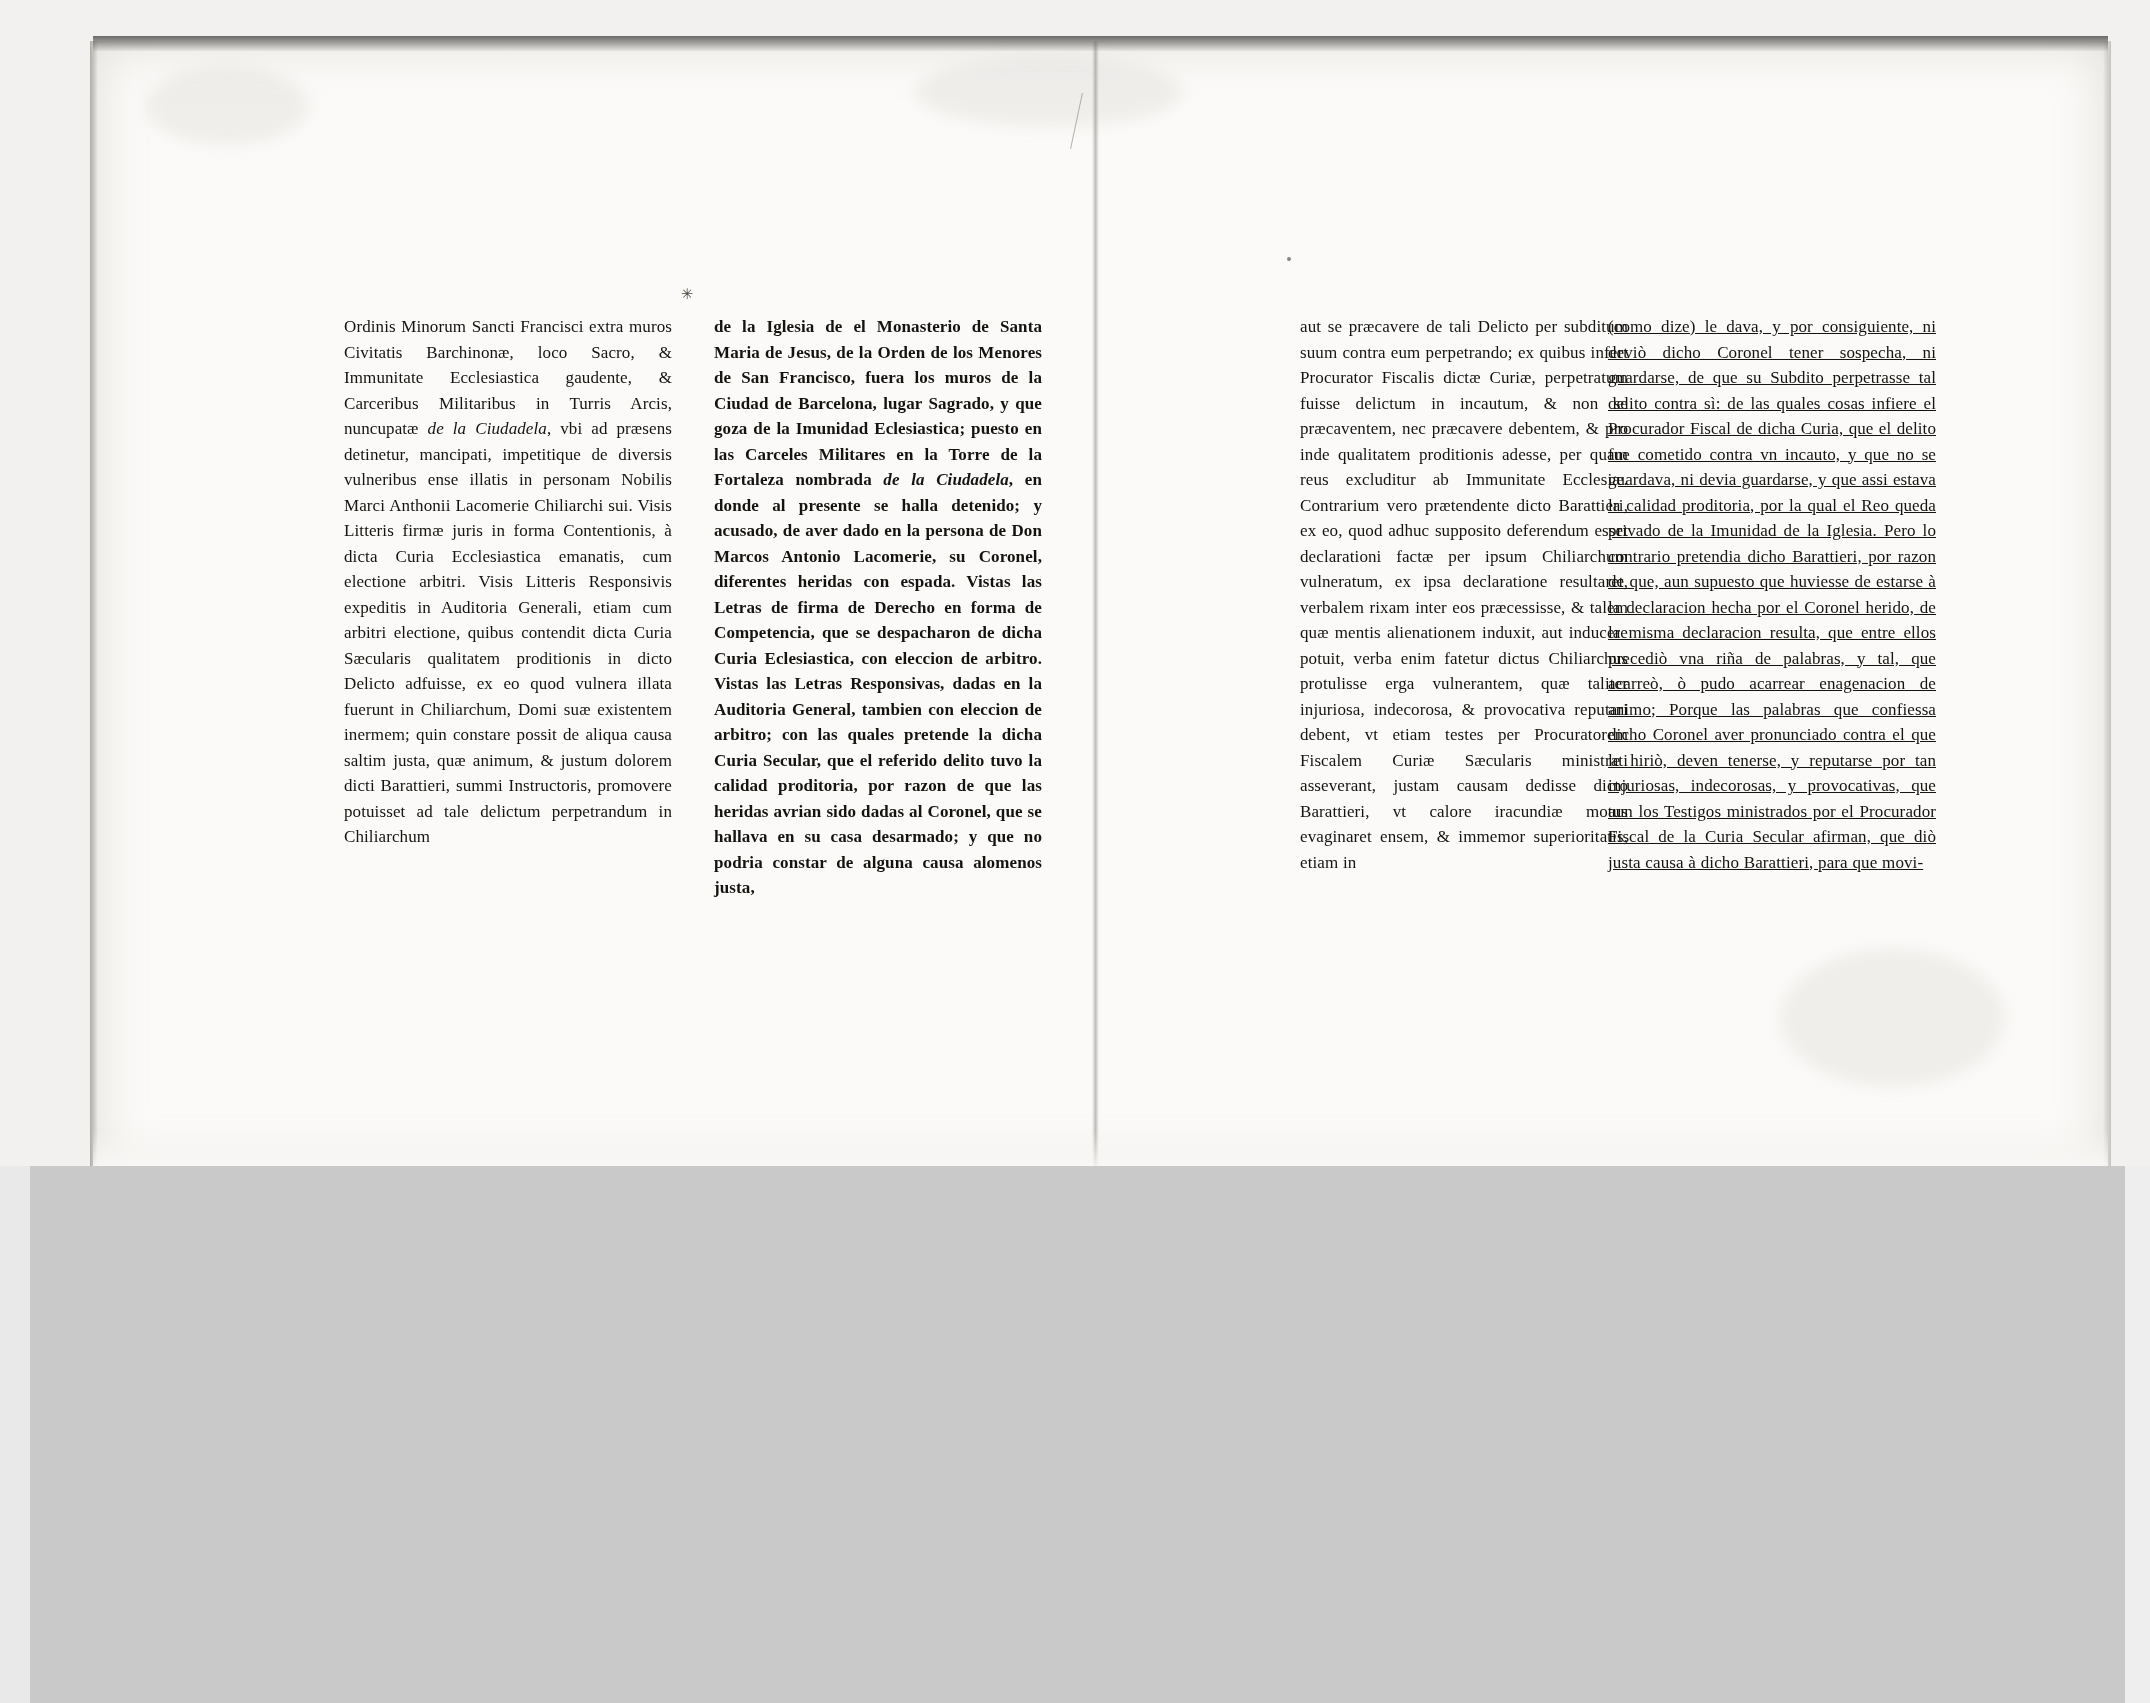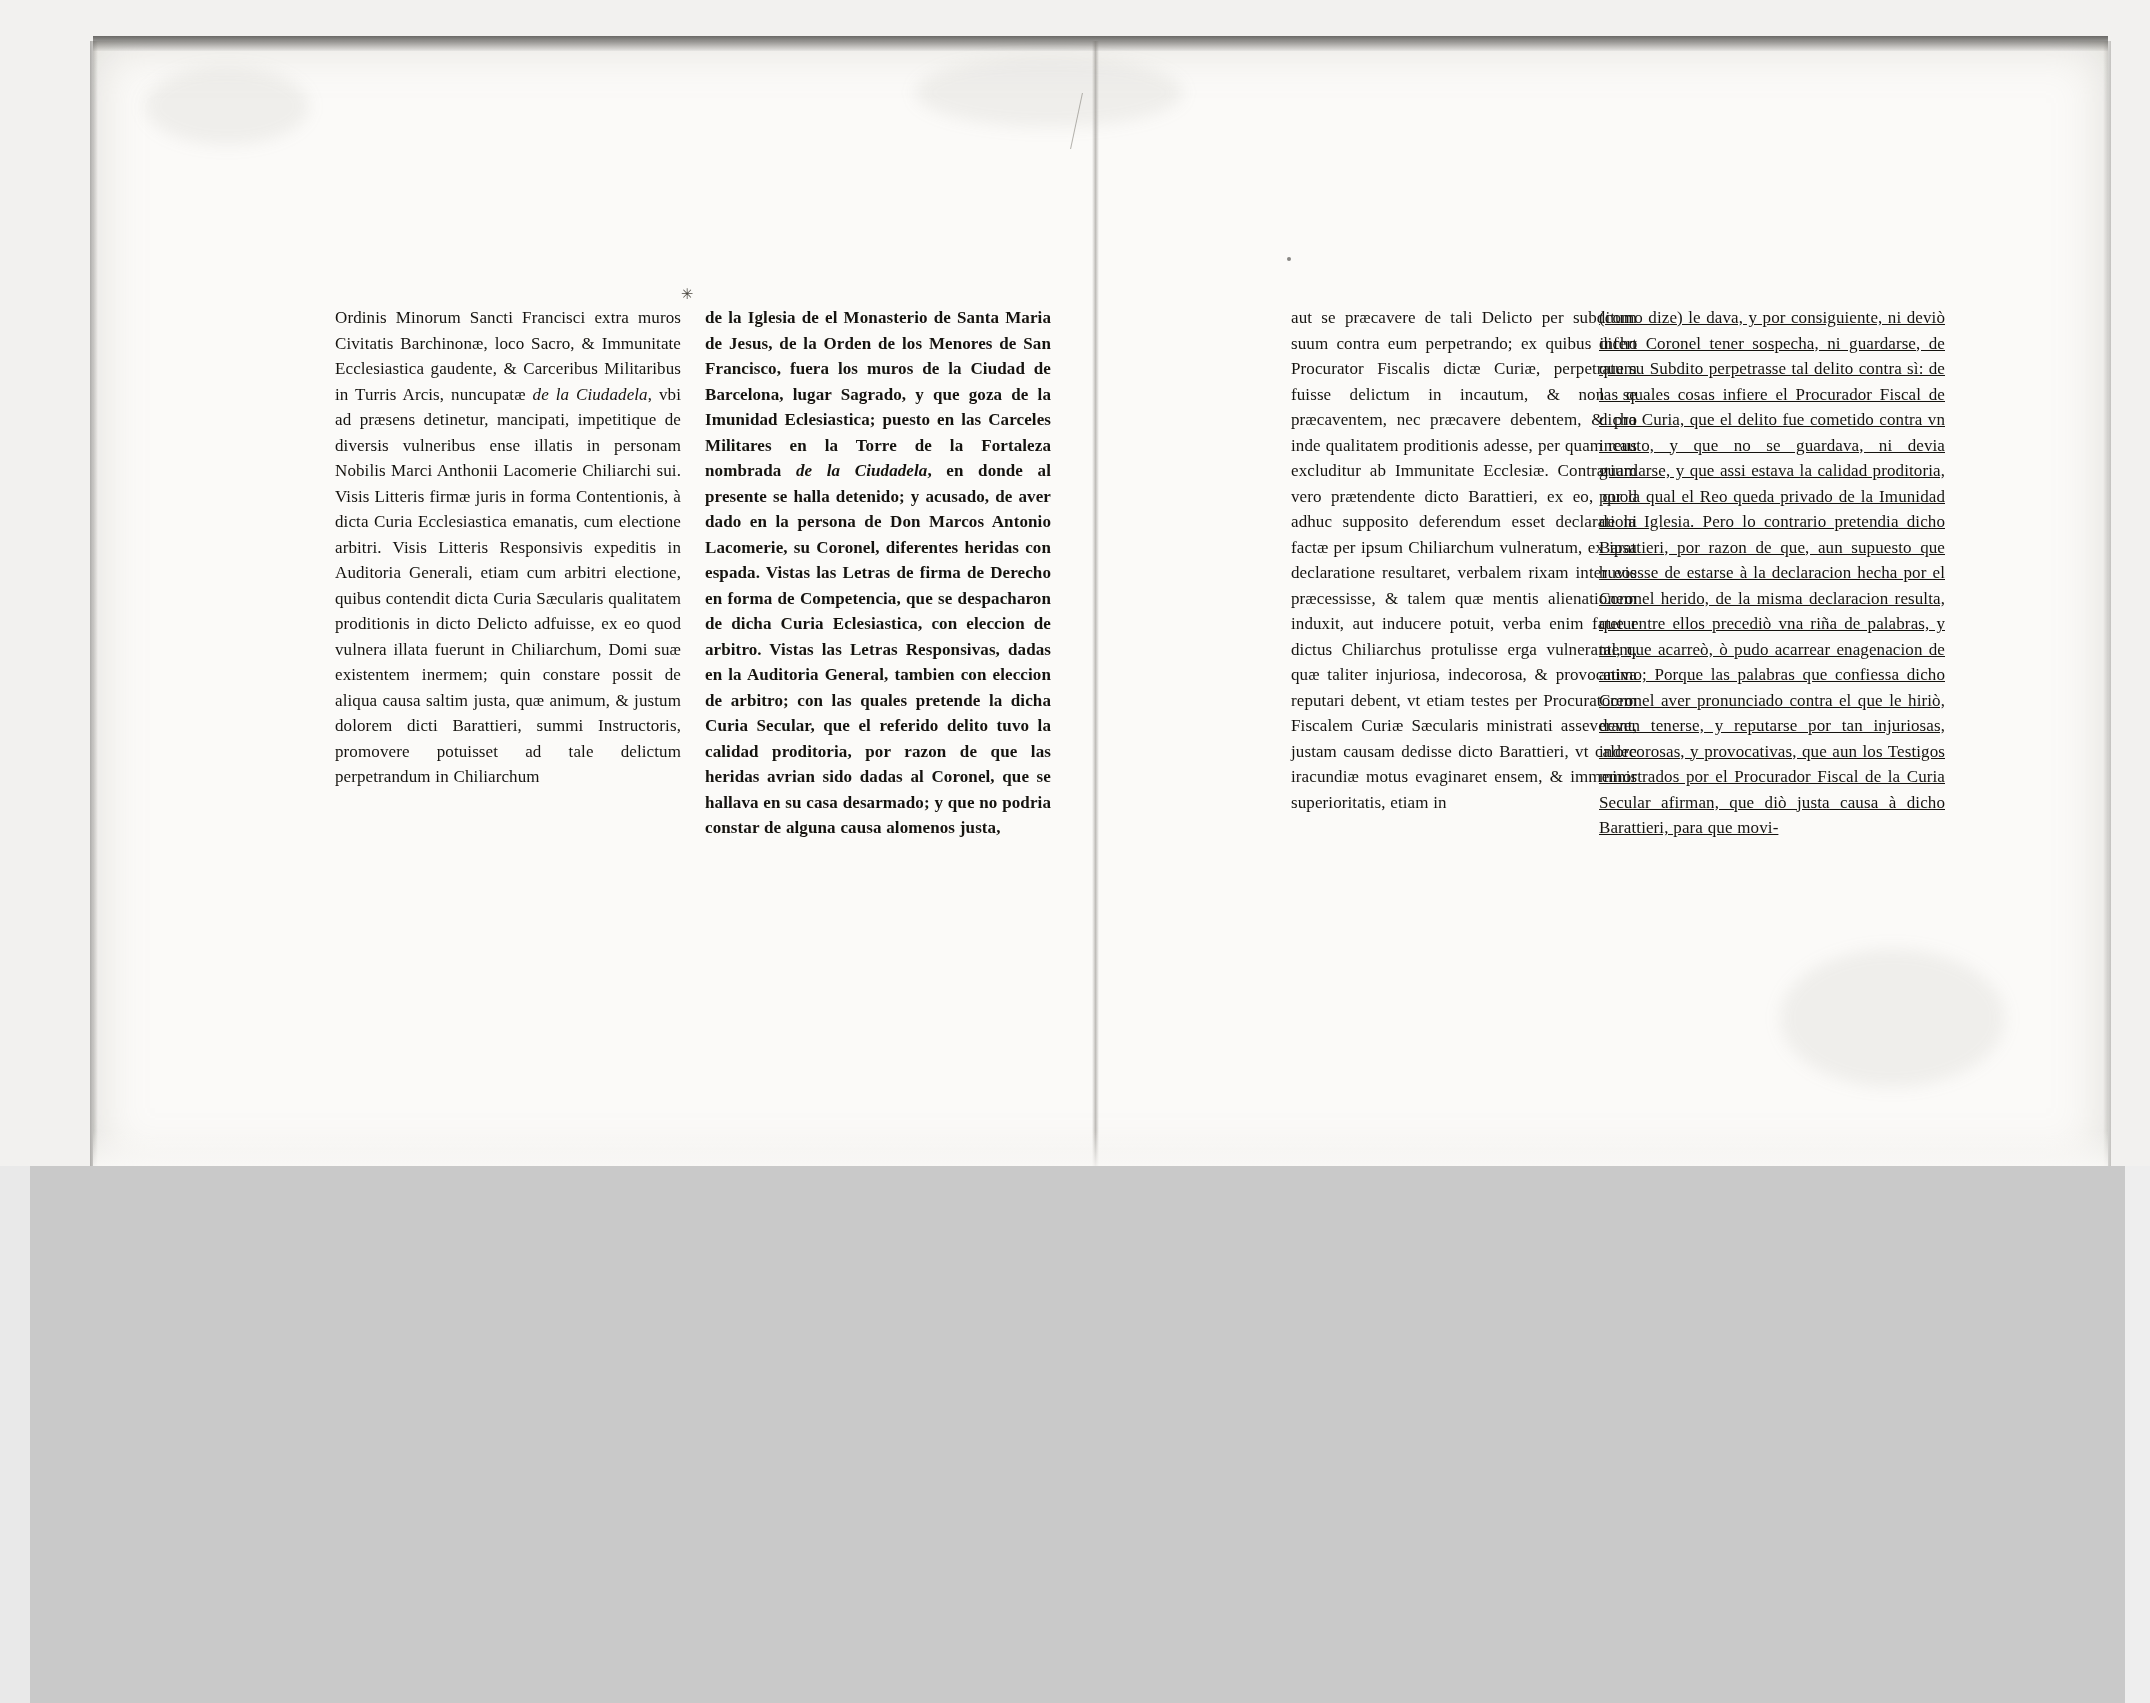--- a/index.html
+++ b/index.html
@@ -110,21 +110,21 @@
     text-justify: inter-word;
     letter-spacing: 0.1px;
     word-spacing: 0.4px;
   }
   #col-1 { left: 242px;  width: 346px; }
   #col-2 { left: 612px; width: 346px; font-weight: bold; }
   #col-3 { left: 1198px; width: 346px; }
   #col-4 { left: 1506px; width: 346px; text-decoration: underline; }
 
   .column p {
-    margin: 0;
+    margin: 9px;
     text-indent: 0;
   }
   .italic { font-style: italic; }
 
   
   #printers-mark {
     position: absolute;
     left: 588px;
     top: 244px;
     font-size: 14.7px;

